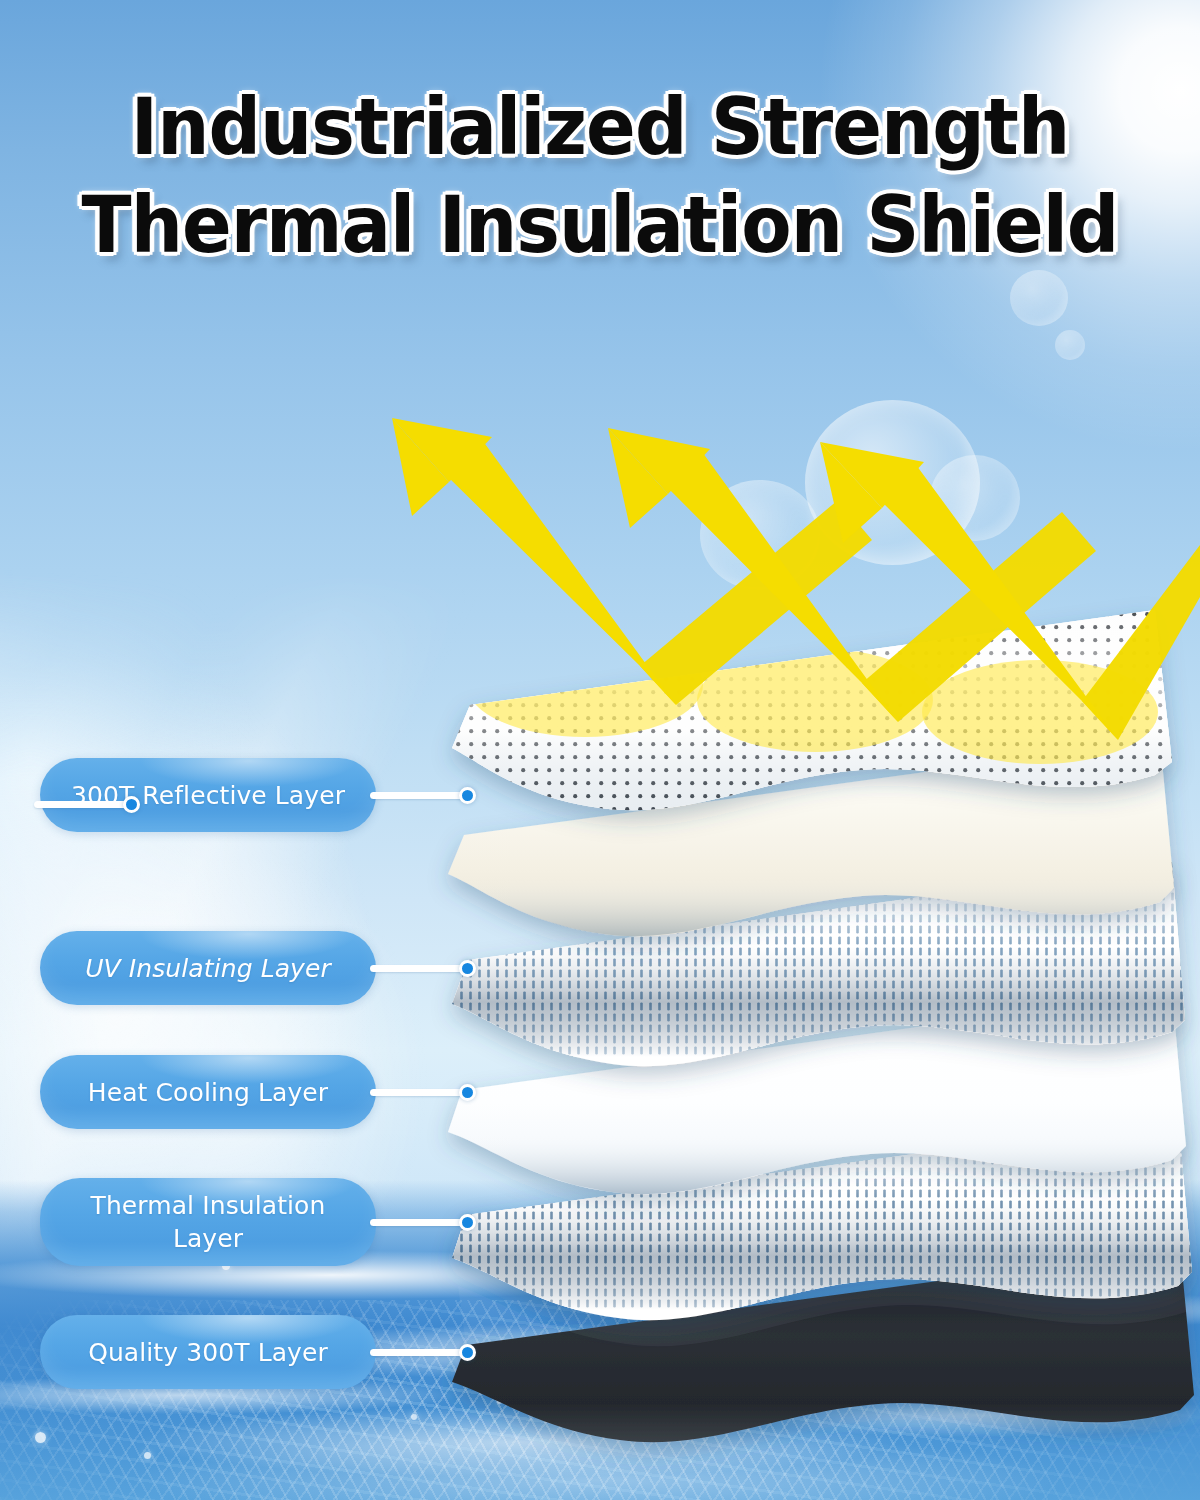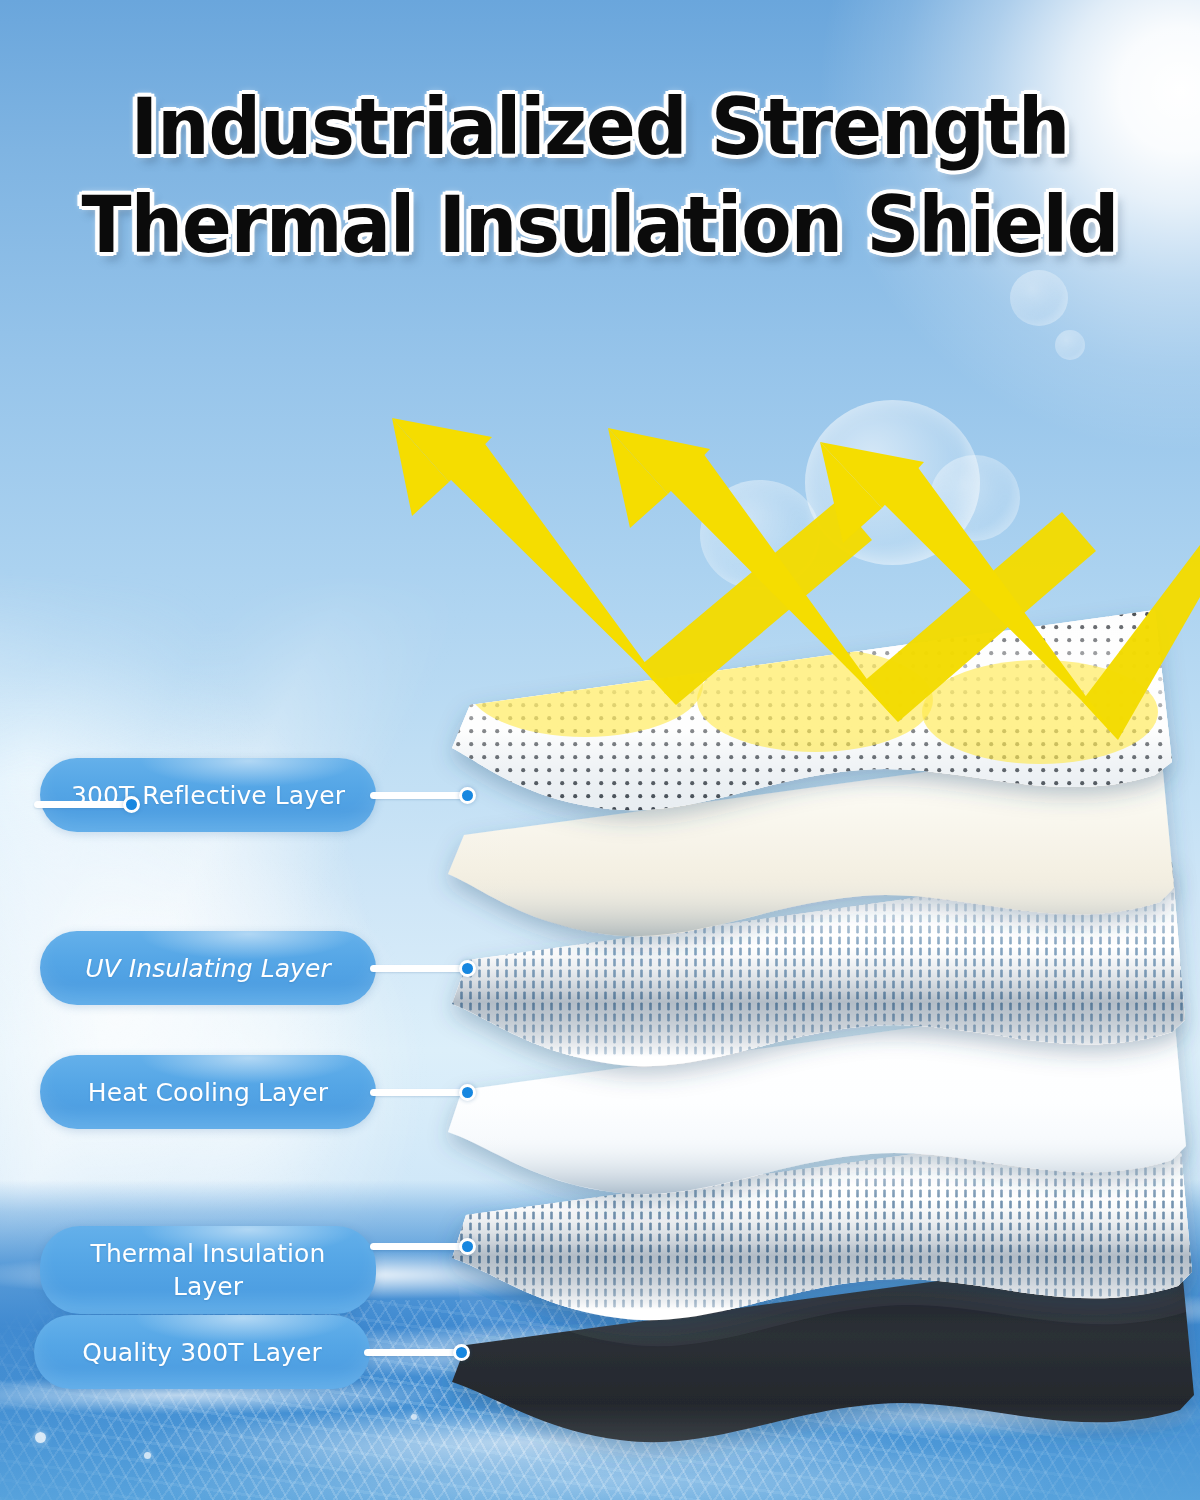--- a/index.html
+++ b/index.html
@@ -218,21 +218,21 @@
     font-size: 25px;
     font-weight: 400;
     line-height: 33px;
     text-align: center;
     letter-spacing: 0.1px;
     box-shadow:
       0 2px 10px rgba(40,100,160,0.20),
       inset 0 -10px 18px rgba(255,255,255,0.10);
     text-shadow: 0 1px 2px rgba(30,90,150,0.22);
   }
-  .pill.two-line { min-height: 88px; margin-top: 48px; }
+  .pill.two-line { min-height: 88px; }
 
   .leader {
     position: relative;
     height: 7px;
     background: #ffffff;
     border-radius: 4px;
     margin-left: -6px;
     box-shadow: 0 1px 2px rgba(40,90,140,0.18);
   }
   .dot {
@@ -485,21 +485,21 @@
       </div>
     </div>
 
     <div class="callout" style="left:40px; top:1178px;">
       <div class="pill two-line">Thermal Insulation Layer</div>
       <div class="leader" style="width:96px;">
         <span class="dot"></span>
       </div>
     </div>
 
-    <div class="callout" style="left:34px; top:1315px;">
+    <div class="callout" style="left:40px; top:1315px;">
       <div class="pill">Quality 300T Layer</div>
       <div class="leader" style="width:96px;">
         <span class="dot"></span>
       </div>
     </div>
 
   </div>
 
 </div>
 

